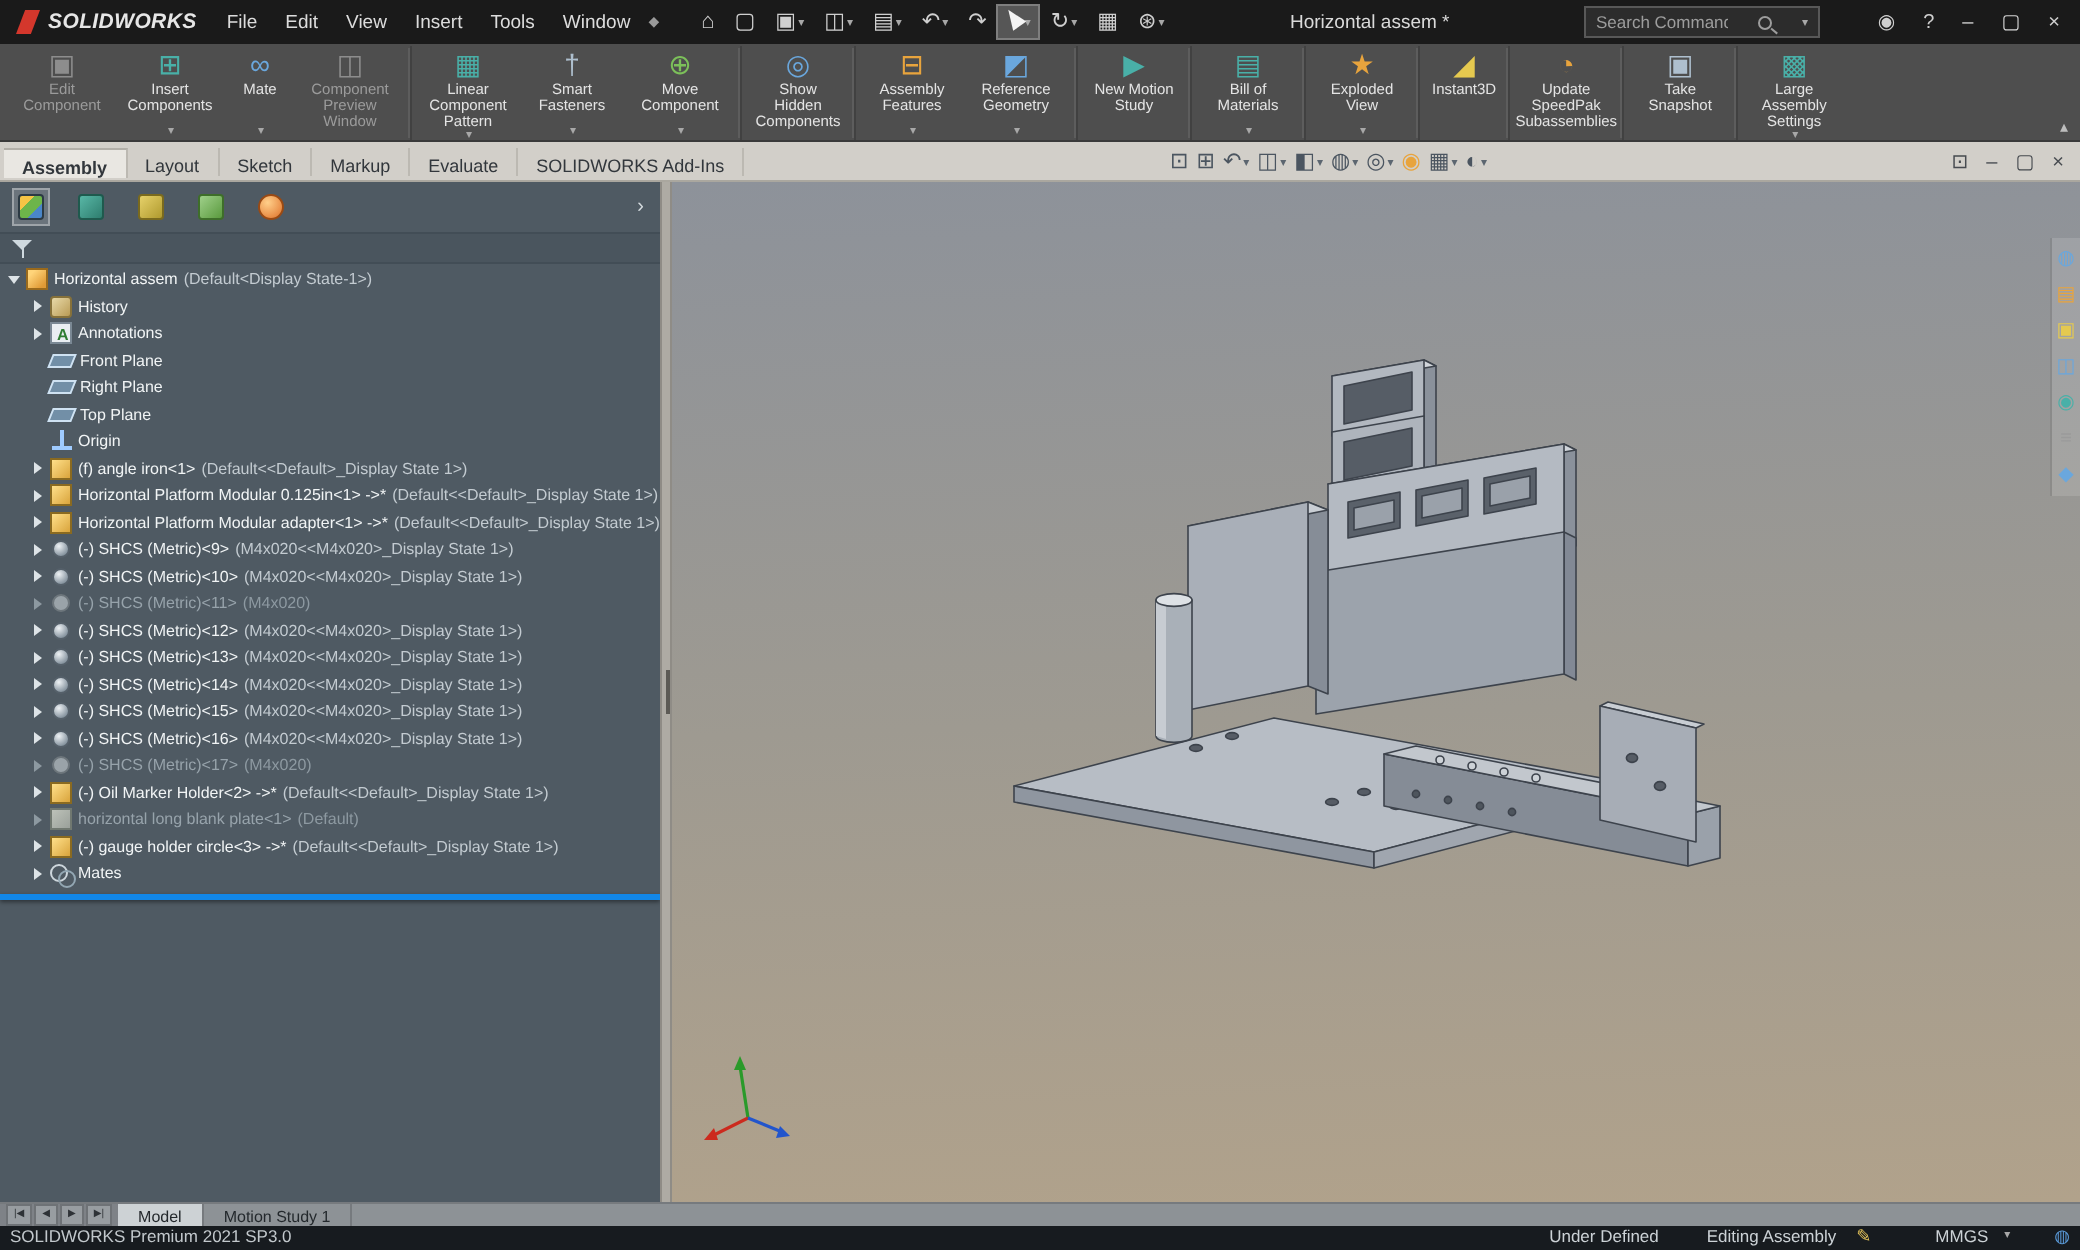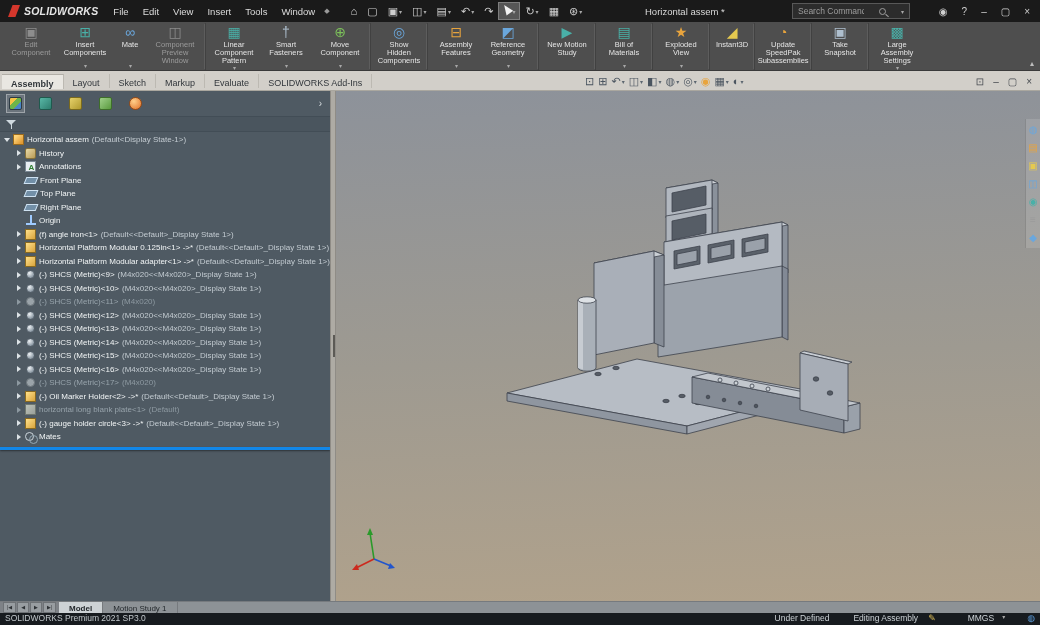--- a/index.html
+++ b/index.html
@@ -119,21 +119,21 @@
   .triad{position:absolute;left:12px;bottom:22px;width:56px;height:56px}
   .task-pane{position:absolute;right:0;top:28px;width:15px;display:flex;flex-direction:column;align-items:center;gap:7px;padding:5px 0;background:rgba(255,255,255,.13);border-left:1px solid rgba(0,0,0,.15)}
   .tp-icon{font-size:10px;line-height:11px}
 
   
   .bottom-strip{position:absolute;left:0;right:0;bottom:12px;height:12px;background:#8d9296;display:flex;align-items:stretch;border-top:1px solid #767a7e}
   .nav{display:flex;align-items:center;gap:1px;padding:0 3px;background:#7e8287}
   .nav-btn{font-size:5px;color:#2e3236;padding:1px 3px;background:#989da1;border:1px solid #6e7276;line-height:7px}
   .btabs{display:flex;align-items:stretch}
   .btab{font-size:8px;color:#23282c;padding:1px 10px 0;border-right:1px solid #767a7e;display:flex;align-items:center}
-  .btab[data-active="true"]{background:#cdd2d5;font-weight:bold}
+  .btab[data-active="true"]{background:#cdd2d5;font-weight:normal}
 
   
   .statusbar{position:absolute;left:0;right:0;bottom:0;height:12px;background:var(--status_bg,#171b1f);display:flex;align-items:flex-start;color:#ccd2d6;font-size:8.5px;padding:0 5px;gap:6px}
   .sb-left{color:#c2c8cc}
   .sb-spacer{flex:1}
   .sb-status{margin-right:18px}
   .sb-mode{margin-right:4px}
   .sb-pencil{color:#e3c35a;font-size:9px;margin-right:26px}
   .sb-units{margin-right:2px}
   .sb-globe{color:#5a9ad8;font-size:9px;margin-left:16px}
@@ -480,31 +480,31 @@
           <span class="tsuffix" data-name="tree-item-config-suffix"></span>
         </div>
 
         <div class="trow" data-name="tree-item-front-plane" data-level="1">
           <span class="tarrow" data-arrow="none"></span>
           <span class="tic" data-kind="plane" data-name="plane-icon"></span>
           <span class="tname" data-name="tree-item-label">Front Plane</span>
           <span class="tsuffix" data-name="tree-item-config-suffix"></span>
         </div>
 
+        <div class="trow" data-name="tree-item-right-plane" data-level="1">
+          <span class="tarrow" data-arrow="none"></span>
+          <span class="tic" data-kind="plane" data-name="plane-icon"></span>
+          <span class="tname" data-name="tree-item-label">Right Plane</span>
+          <span class="tsuffix" data-name="tree-item-config-suffix"></span>
+        </div>
+
         <div class="trow" data-name="tree-item-top-plane" data-level="1">
           <span class="tarrow" data-arrow="none"></span>
           <span class="tic" data-kind="plane" data-name="plane-icon"></span>
           <span class="tname" data-name="tree-item-label">Top Plane</span>
-          <span class="tsuffix" data-name="tree-item-config-suffix"></span>
-        </div>
-
-        <div class="trow" data-name="tree-item-right-plane" data-level="1">
-          <span class="tarrow" data-arrow="none"></span>
-          <span class="tic" data-kind="plane" data-name="plane-icon"></span>
-          <span class="tname" data-name="tree-item-label">Right Plane</span>
           <span class="tsuffix" data-name="tree-item-config-suffix"></span>
         </div>
 
         <div class="trow" data-name="tree-item-origin" data-level="1">
           <span class="tarrow" data-arrow="none"></span>
           <span class="tic" data-kind="origin" data-name="origin-icon"></span>
           <span class="tname" data-name="tree-item-label">Origin</span>
           <span class="tsuffix" data-name="tree-item-config-suffix"></span>
         </div>
 

